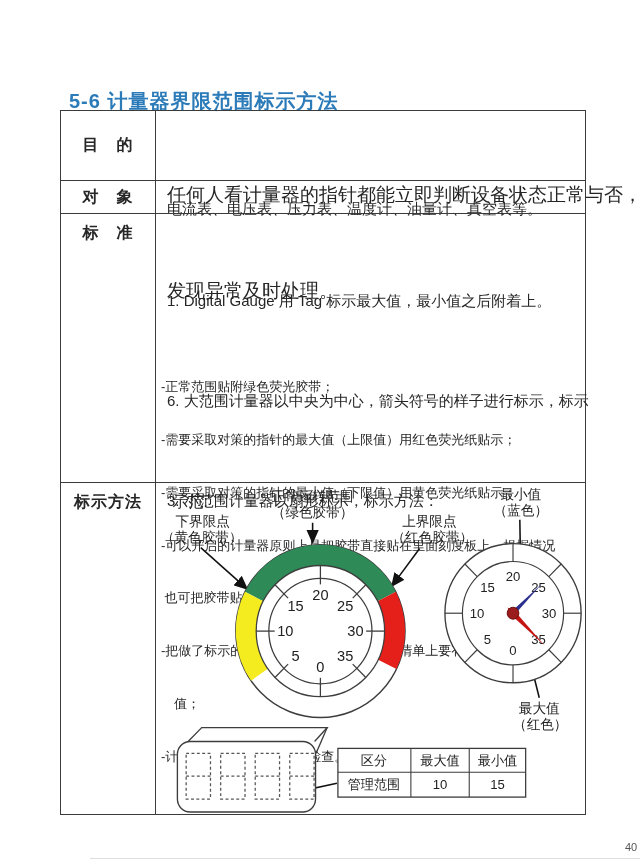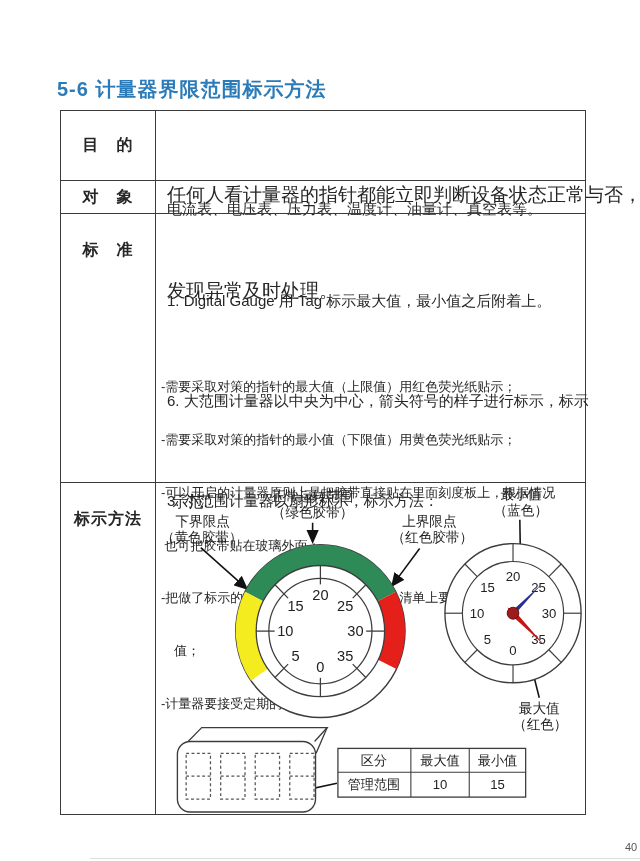--- a/index.html
+++ b/index.html
@@ -1,34 +1,34 @@
 <!DOCTYPE html>
 <html><head>
 <meta charset="utf-8">
 <style>
   html,body { margin:0; padding:0; background:#ffffff; }
   .canvas {
     position:relative; width:640px; height:861px; background:#ffffff; overflow:hidden;
     font-family:"Liberation Sans","DejaVu Sans",sans-serif; color:#262626;
   }
   .title {
-    position:absolute; left:57px; top:76px; margin:0;
+    position:absolute; left:57px; top:76px; margin:12px;
     font-size:20px; font-weight:700; color:#2b7bb9; letter-spacing:1px;
   }
   .doc-table {
     position:absolute; left:60px; top:110px; width:526px; height:705px;
     border:1.6px solid #3b3b3b;
     display:grid; grid-template-columns:95px 1fr; grid-template-rows:69px 33px 269px 1fr;
     box-sizing:border-box;
   }
   .hcell {
     border-right:1.3px solid #3b3b3b; font-weight:700; font-size:16px;
     display:flex; justify-content:center; align-items:center; letter-spacing:1px;
   }
-  .hcell.top { align-items:flex-start; padding-top:26px; }
+  .hcell.top { align-items:flex-start; padding-top:9px; }
   .ccell { position:relative; border-top:0; box-sizing:border-box; }
   .bt { border-top:1.3px solid #3b3b3b; }
   .purpose-lines { position:absolute; left:11px; top:4px; font-size:19px; line-height:32px; white-space:pre; }
   .object-text { position:absolute; left:11px; top:12px; height:100%; display:flex; align-items:center; font-size:15px; }
   .std-items { position:absolute; left:11px; top:4px; font-size:15px; line-height:33.2px; white-space:pre; }
   .std-sub { position:absolute; left:5px; top:129px; font-size:13px; line-height:17.6px; white-space:pre; }
   .method-svg { position:absolute; inset:0; width:100%; height:100%; }
   .pageno { position:absolute; left:584px; top:841px; font-size:11px; color:#555;margin-left:41px; }
   .bottom-shadow { position:absolute; left:90px; top:858px; width:550px; height:1px; background:#dedede; }
   svg text { font-family:"Liberation Sans","DejaVu Sans",sans-serif; fill:#222; }
@@ -61,20 +61,21 @@
     </div>
 
     <div class="hcell bt top">标　准</div>
     <div class="ccell bt">
       <div class="std-items">
         <div>1. Digital Gauge 用 Tag 标示最大值，最小值之后附着上。</div>
         <div>6. 大范围计量器以中央为中心，箭头符号的样子进行标示，标示</div>
         <div>3. 小范围计量器以扇形标示，标示方法：</div>
       </div>
       <div class="std-sub">
+        <div>-正常范围贴附绿色荧光胶带；</div>
         <div>-需要采取对策的指针的最大值（上限值）用红色荧光纸贴示；</div>
         <div>-需要采取对策的指针的最小值（下限值）用黄色荧光纸贴示；</div>
         <div>-可以开启的计量器原则上是把胶带直接贴在里面刻度板上，根据情况</div>
         <div> 也可把胶带贴在玻璃外面；</div>
         <div>-把做了标示的计量器列出清单进行管理，清单上要有指针正常范围的</div>
         <div>　值；</div>
         <div>-计量器要接受定期的校正检查。</div>
       </div>
     </div>
 

